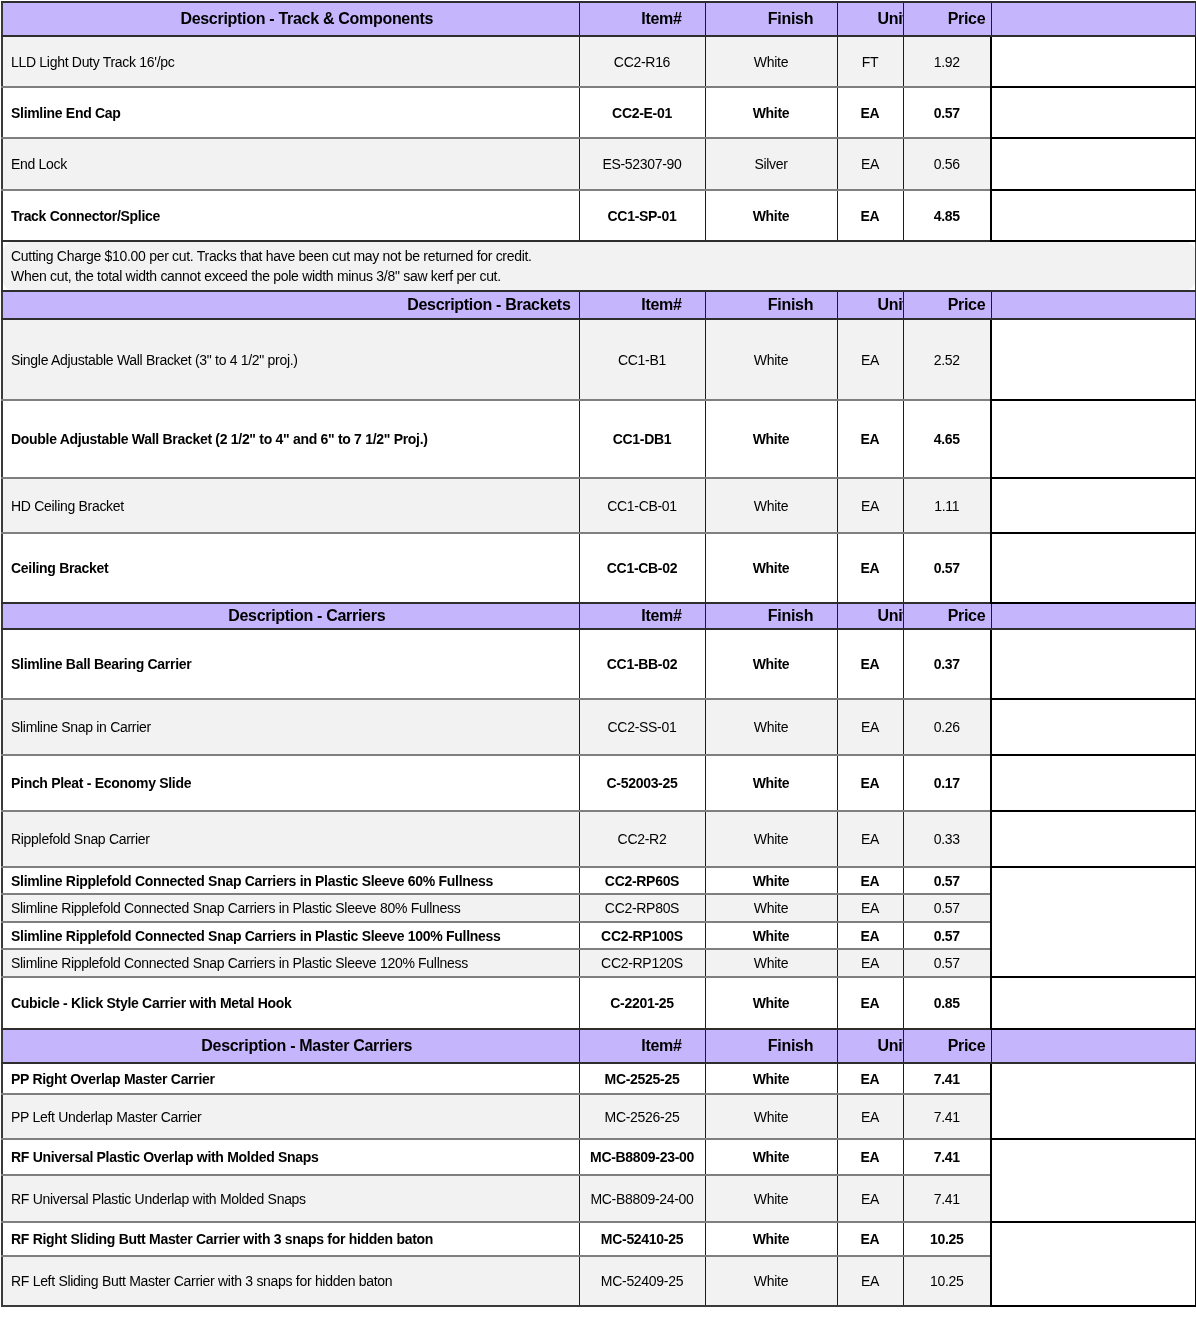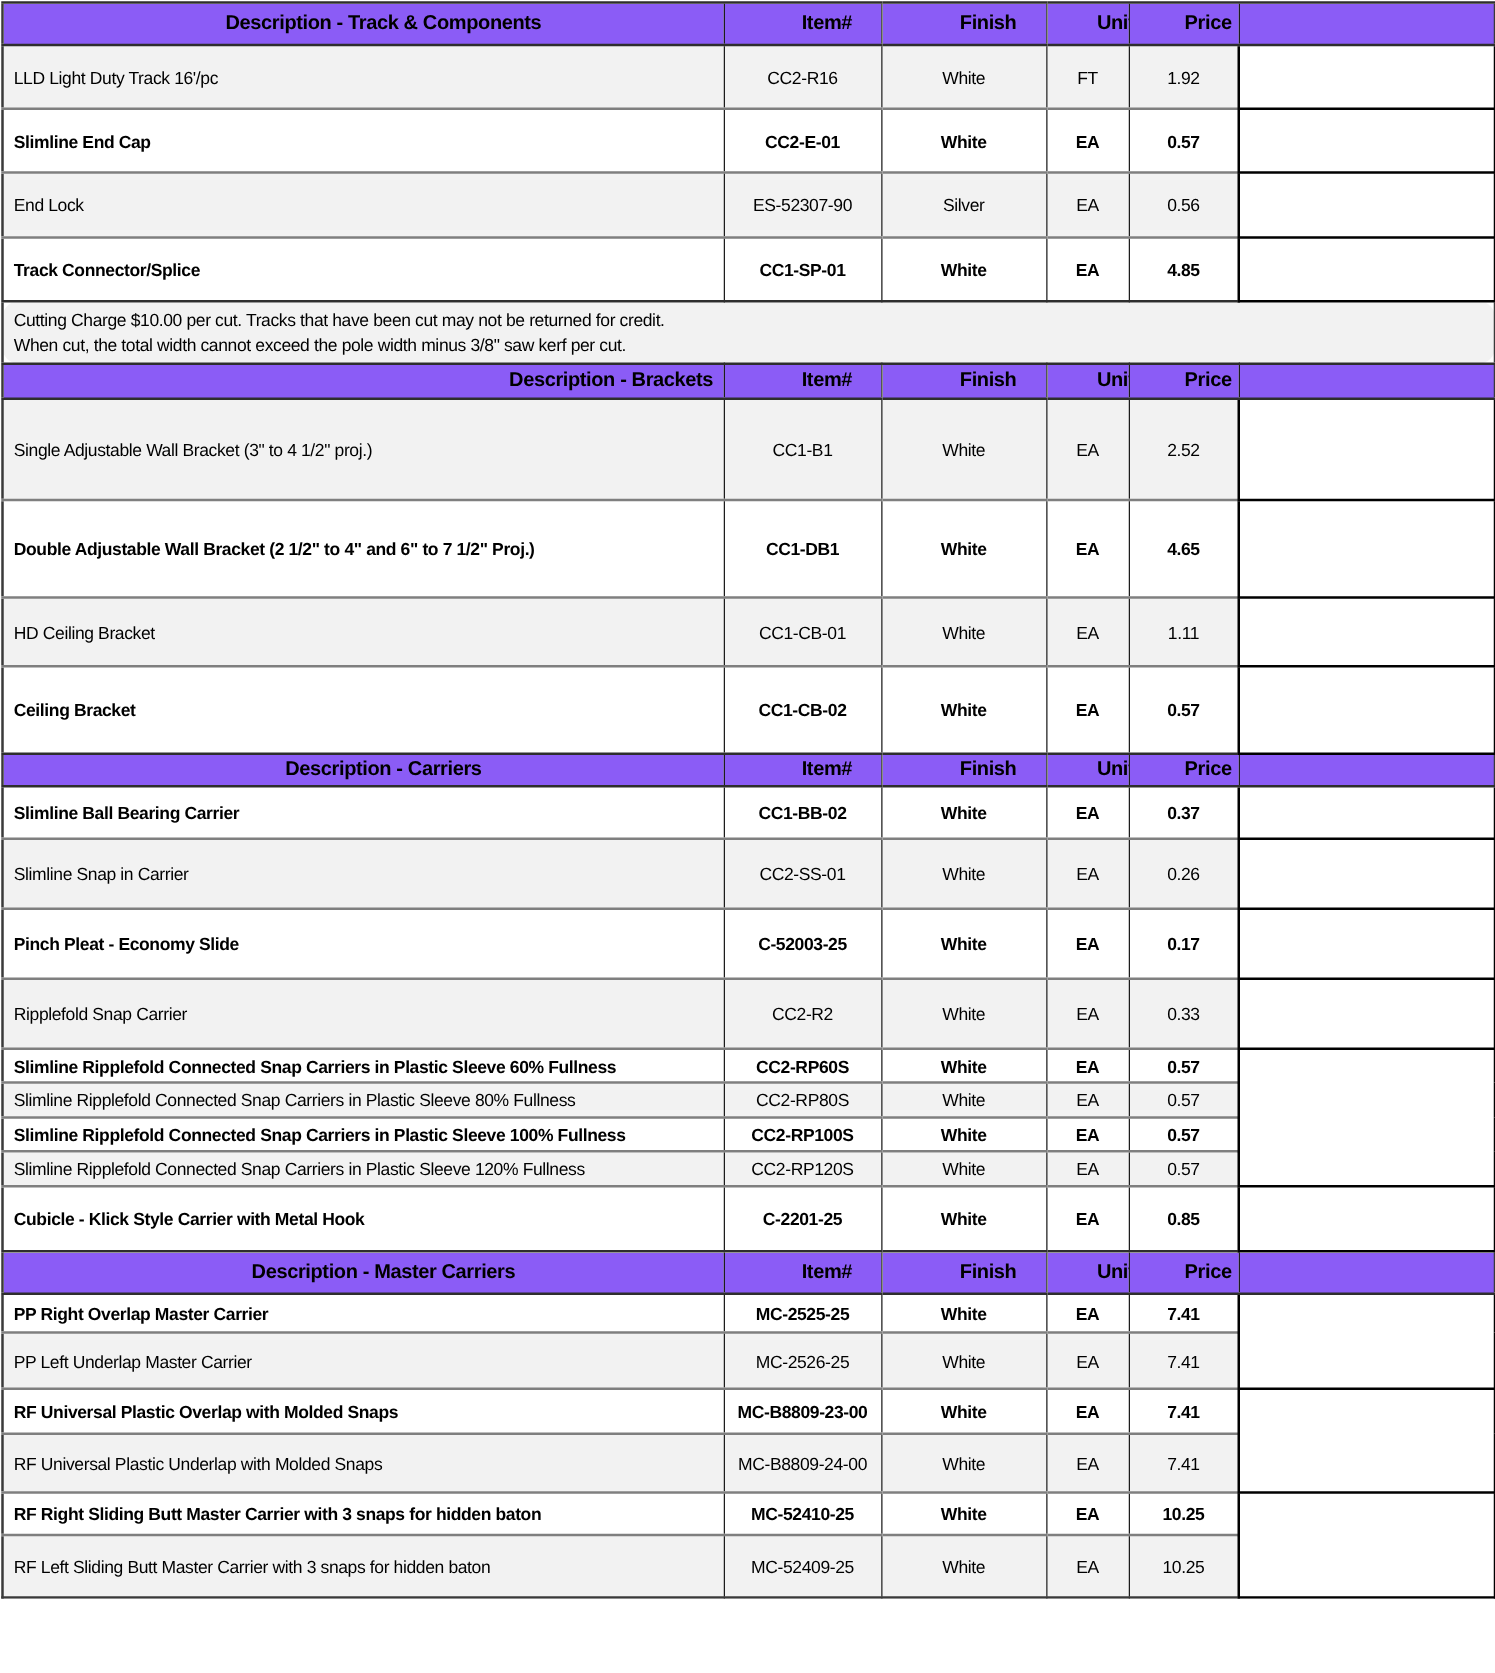--- a/index.html
+++ b/index.html
@@ -8,21 +8,21 @@
     border-collapse:collapse;
     table-layout:fixed;
     width:1194px;
     margin:1px 0 0 1px;
     border:2px solid #3a3a3a;
   }
   td { vertical-align:middle; overflow:hidden; }
 
   
   tr.sec-h td {
-    background:#8b5cf6;
+    background:#c4b5fd;
     border-top:2px solid #2e2e2e;
     border-bottom:2px solid #2e2e2e;
     border-left:1px solid #1c1c1c;
     border-right:1px solid #1c1c1c;
     font-weight:bold;
     font-size:16px;
     letter-spacing:-0.3px;
     text-align:center;
     padding-left:40px;
   }
@@ -167,21 +167,21 @@
 
   <tbody>
     <tr class="sec-h" style="height:26px">
       <td class="c-desc" style="">Description - Carriers</td>
       <td>Item#</td>
       <td>Finish</td>
       <td>Unit</td>
       <td>Price</td>
       <td></td>
     </tr>
-    <tr class="row boldw" style="height:42px">
+    <tr class="row boldw" style="height:70px">
       <td class="c-desc">Slimline Ball Bearing Carrier</td>
       <td class="c-center">CC1-BB-02</td>
       <td class="c-center">White</td>
       <td class="c-center">EA</td>
       <td class="c-center">0.37</td>
       <td class="img-cell"></td>
     </tr>
     <tr class="row light" style="height:56px">
       <td class="c-desc">Slimline Snap in Carrier</td>
       <td class="c-center">CC2-SS-01</td>

